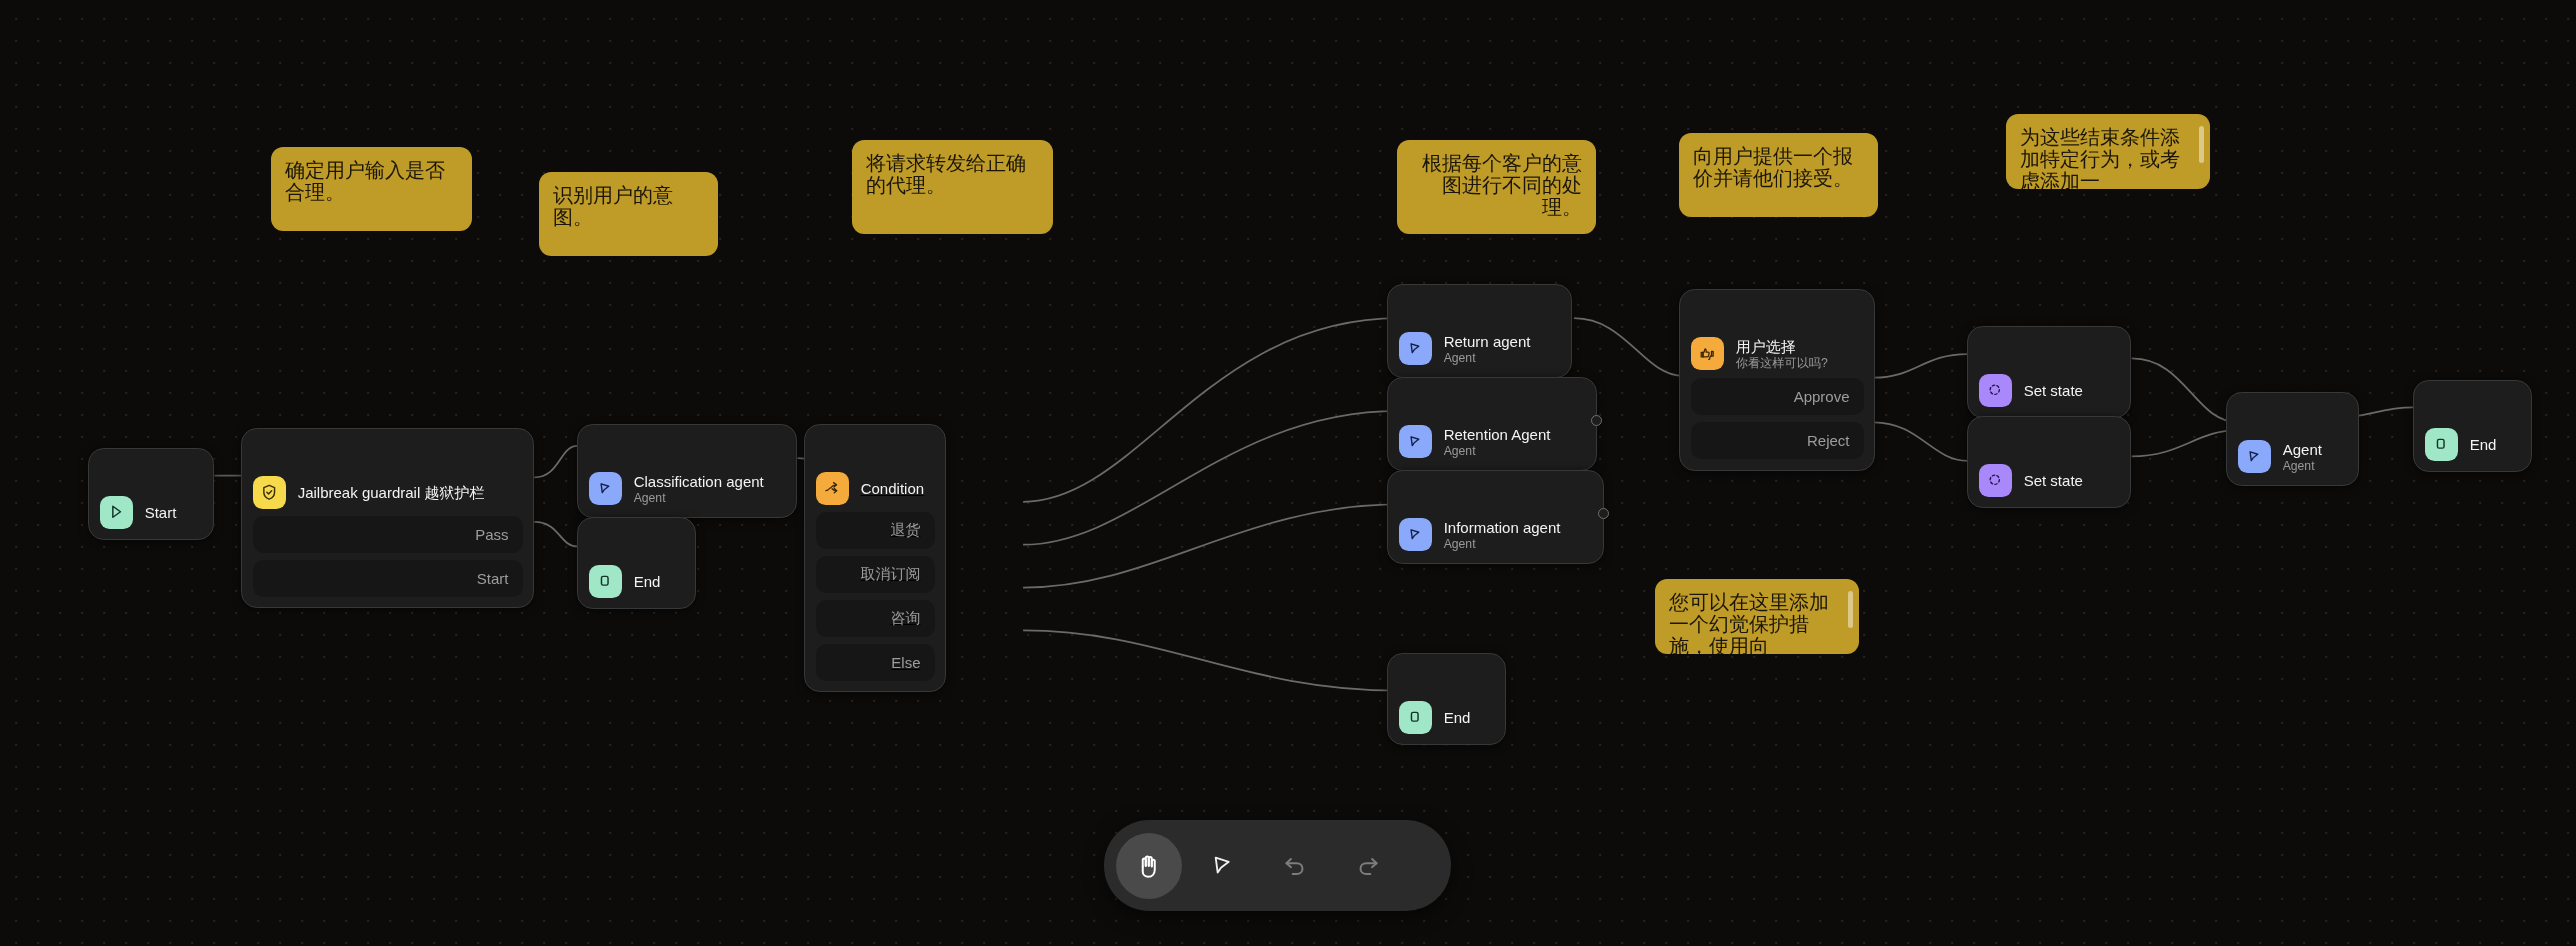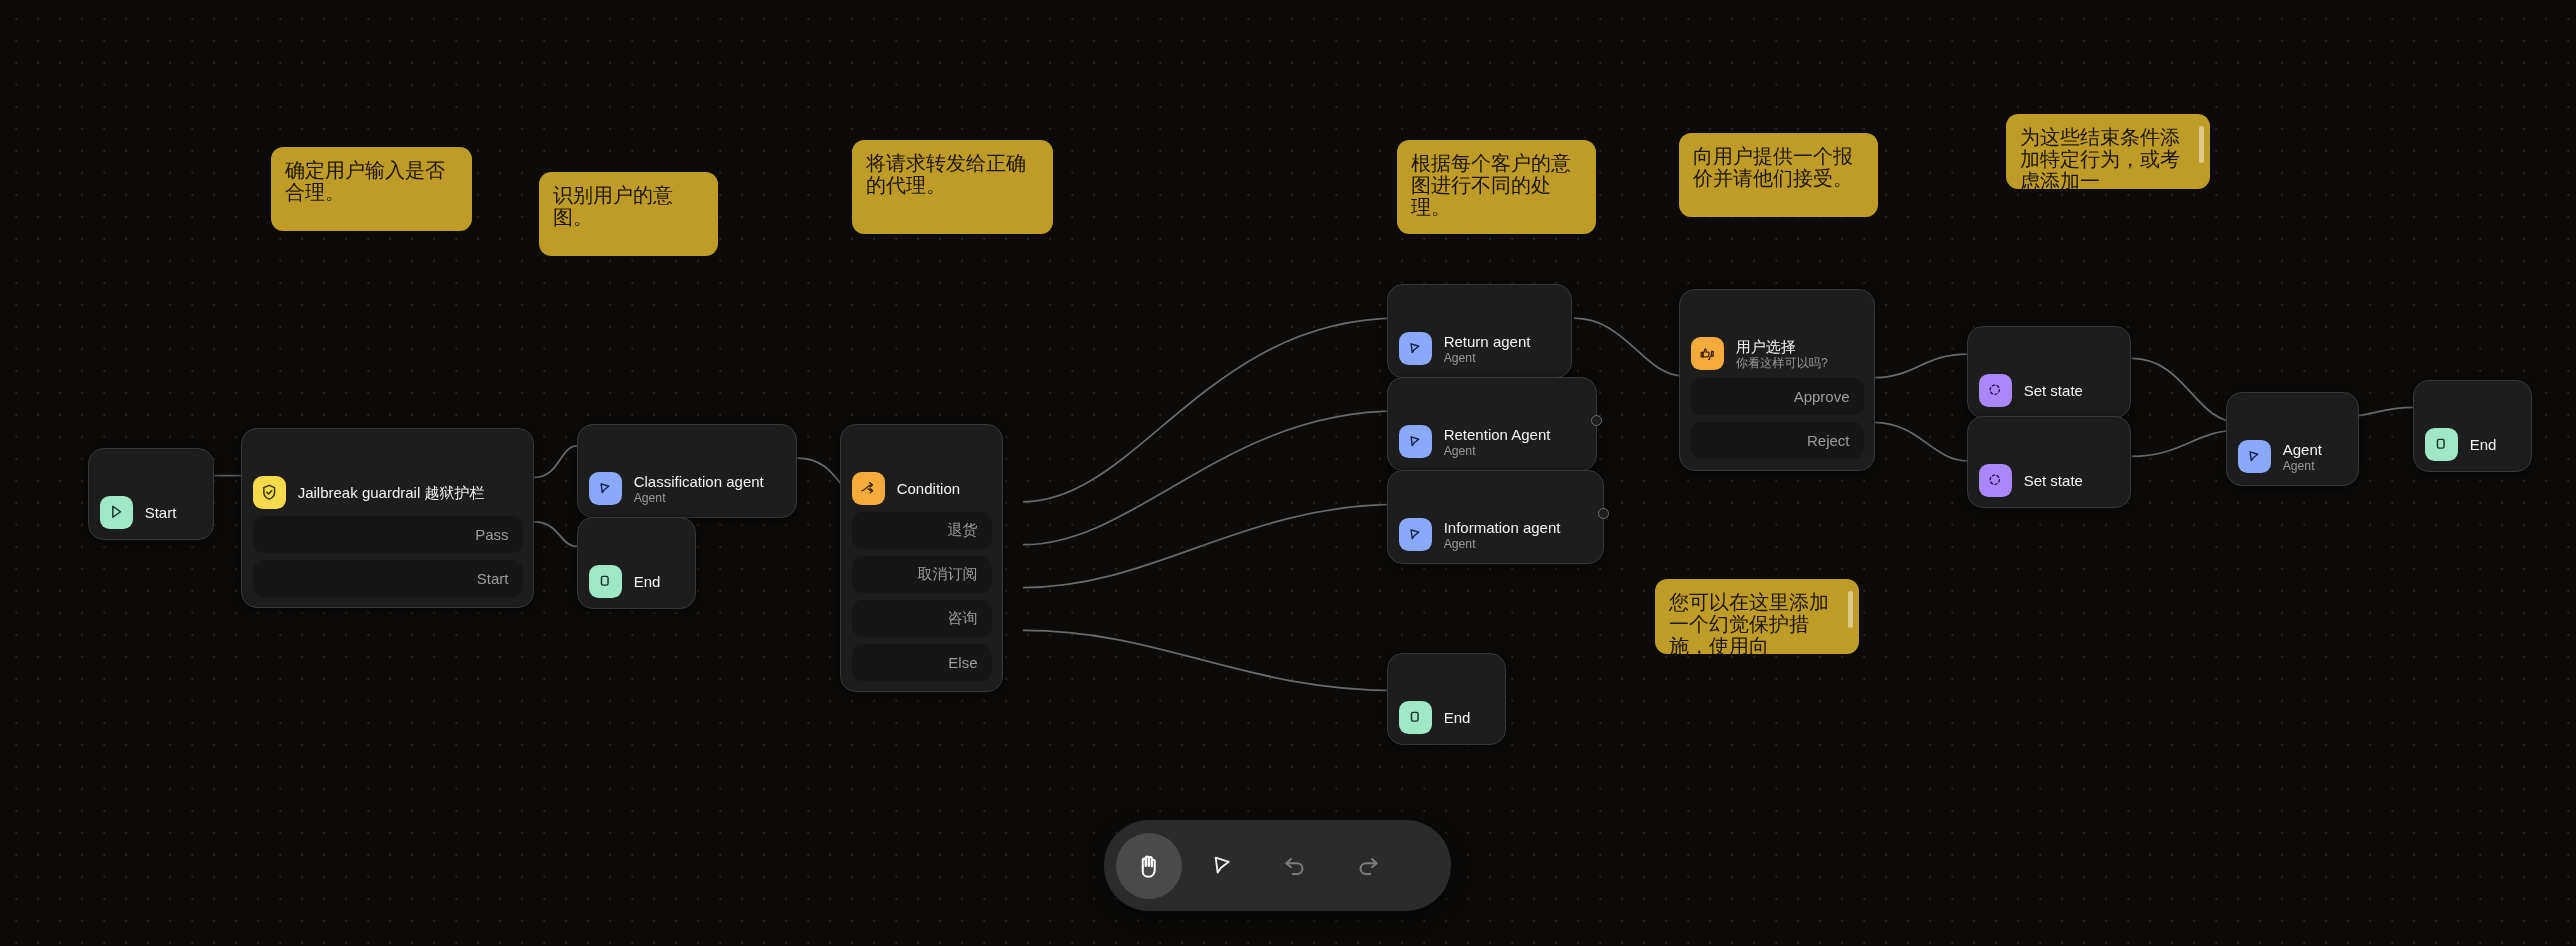--- a/index.html
+++ b/index.html
@@ -156,21 +156,21 @@
   </div>
 
   <div class="note" style="left:539px; top:140px; width:179px; height:84px;margin-top:32px;">
     <span>识别用户的意图。</span>
   </div>
 
   <div class="note" style="left:852px; top:140px; width:201px; height:94px;">
     <span>将请求转发给正确的代理。</span>
   </div>
 
-  <div class="note" style="left:1397px; top:140px; width:199px; height:94px;">
+  <div class="note" style="left:1397px; top:140px; width:199px; height:94px;text-align:right;">
     <span>根据每个客户的意图进行不同的处理。</span>
   </div>
 
   <div class="note" style="left:1679px; top:133px; width:199px; height:84px;">
     <span>向用户提供一个报价并请他们接受。</span>
   </div>
 
   <div class="note" style="left:2006px; top:114px; width:204px; height:75px; padding-right:23px;">
     <span>为这些结束条件添加特定行为，或考虑添加一</span>
     <div class="note-scroll"></div>
@@ -234,21 +234,21 @@
         <svg width="17.5" height="17.5" viewBox="0 0 24 24" fill="none" stroke="#14342a" stroke-width="2" stroke-linejoin="round">
             <rect x="7.5" y="6" width="9" height="12" rx="2.2"></rect>
           </svg>
       </div>
       <div class="node-titles">
         <div class="node-title">End</div>
       </div>
     </div>
   </div>
 
-  <div class="node" style="left:840px; top:424px; width:163px;">
+  <div class="node" style="left:804px; top:424px; width:142px;text-decoration:underline;">
     <div class="node-head">
       <div class="node-icon icon-orange">
         <svg width="17.5" height="17.5" viewBox="0 0 24 24" fill="none" stroke="#3d2606" stroke-width="1.9" stroke-linecap="round" stroke-linejoin="round">
           <path d="M4 16 C9 16 11 8 18 8"></path>
             <path d="M14.5 5 L18.5 8 L15 11"></path>
           <path d="M12.5 13.5 C15 15.5 16 16 18.5 16"></path>
             <path d="M15.5 13 L18.8 16 L15.4 18.8"></path>
         </svg>
       </div>
       <div class="node-titles">

